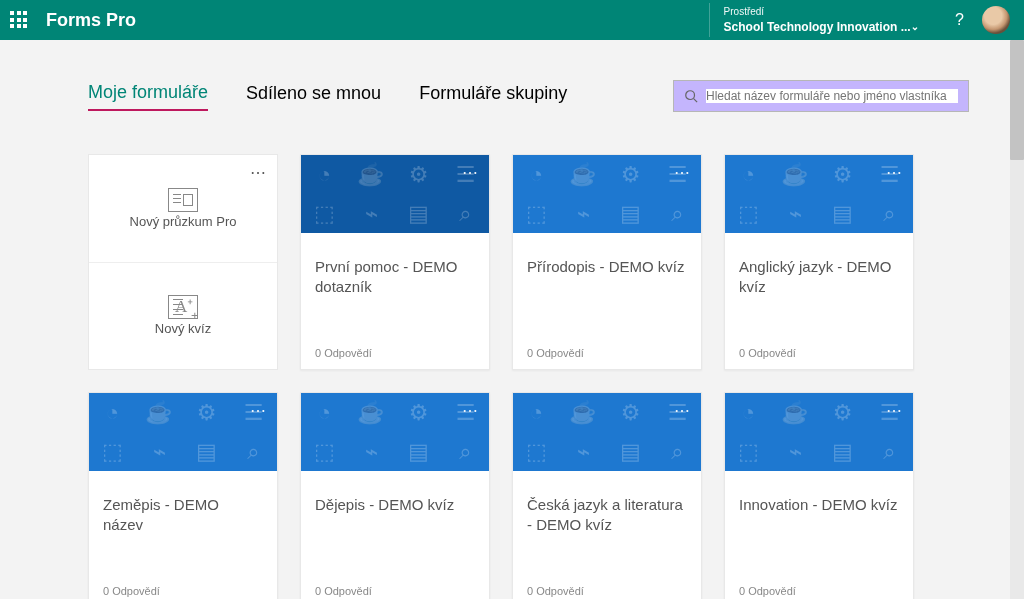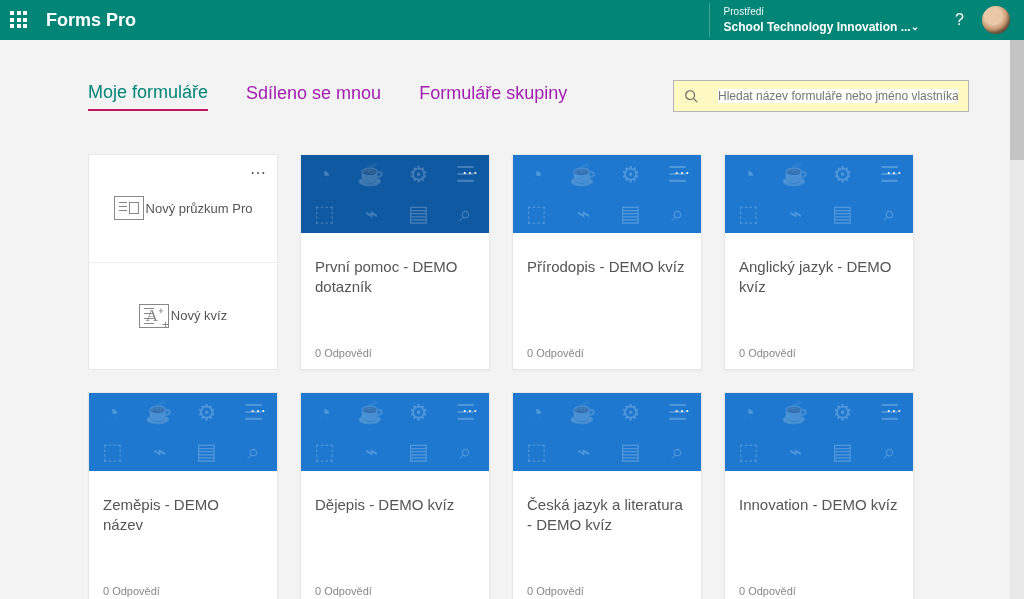--- a/index.html
+++ b/index.html
@@ -82,40 +82,40 @@
       padding: 40px 55px 0 88px;
     }
     .tabs-row {
       display: flex;
       align-items: center;
       gap: 38px;
       margin-bottom: 42px;
     }
     .tab {
       font-size: 18px;
-      color: #a21caf;
+      color: #000000;
       padding-bottom: 6px;
       cursor: pointer;
     }
     .tab.active {
       color: #008576;
       border-bottom: 2px solid #be185d;
     }
     .search-wrap {
       margin-left: auto;
       width: 296px;
     }
     .search {
       display: flex;
       align-items: center;
       border: 1px solid #b6b6b6;
-      background: #fef9c3;
+      background: #c4b5fd;
       height: 32px;
       padding: 0 10px;
-      gap: 20px;
+      gap: 8px;
     }
     .search svg { width: 14px; height: 14px; flex-shrink: 0; }
     .search input {
       border: none;
       outline: none;
       font-size: 12px;
       flex: 1;
       color: #555;
     }
     .grid {
@@ -136,21 +136,21 @@
       top: 8px;
       right: 10px;
       color: #5a5a5a;
       font-size: 16px;
       letter-spacing: 1px;
       cursor: pointer;
     }
     .new-half {
       flex: 1;
       display: flex;
-      flex-direction: row;
+      flex-direction: column;
       align-items: center;
       justify-content: center;
       gap: 2px;
       cursor: pointer;
     }
     .new-half + .new-half {
       border-top: 1px solid #eee;
     }
     .new-half .lbl {
       font-size: 13px;

